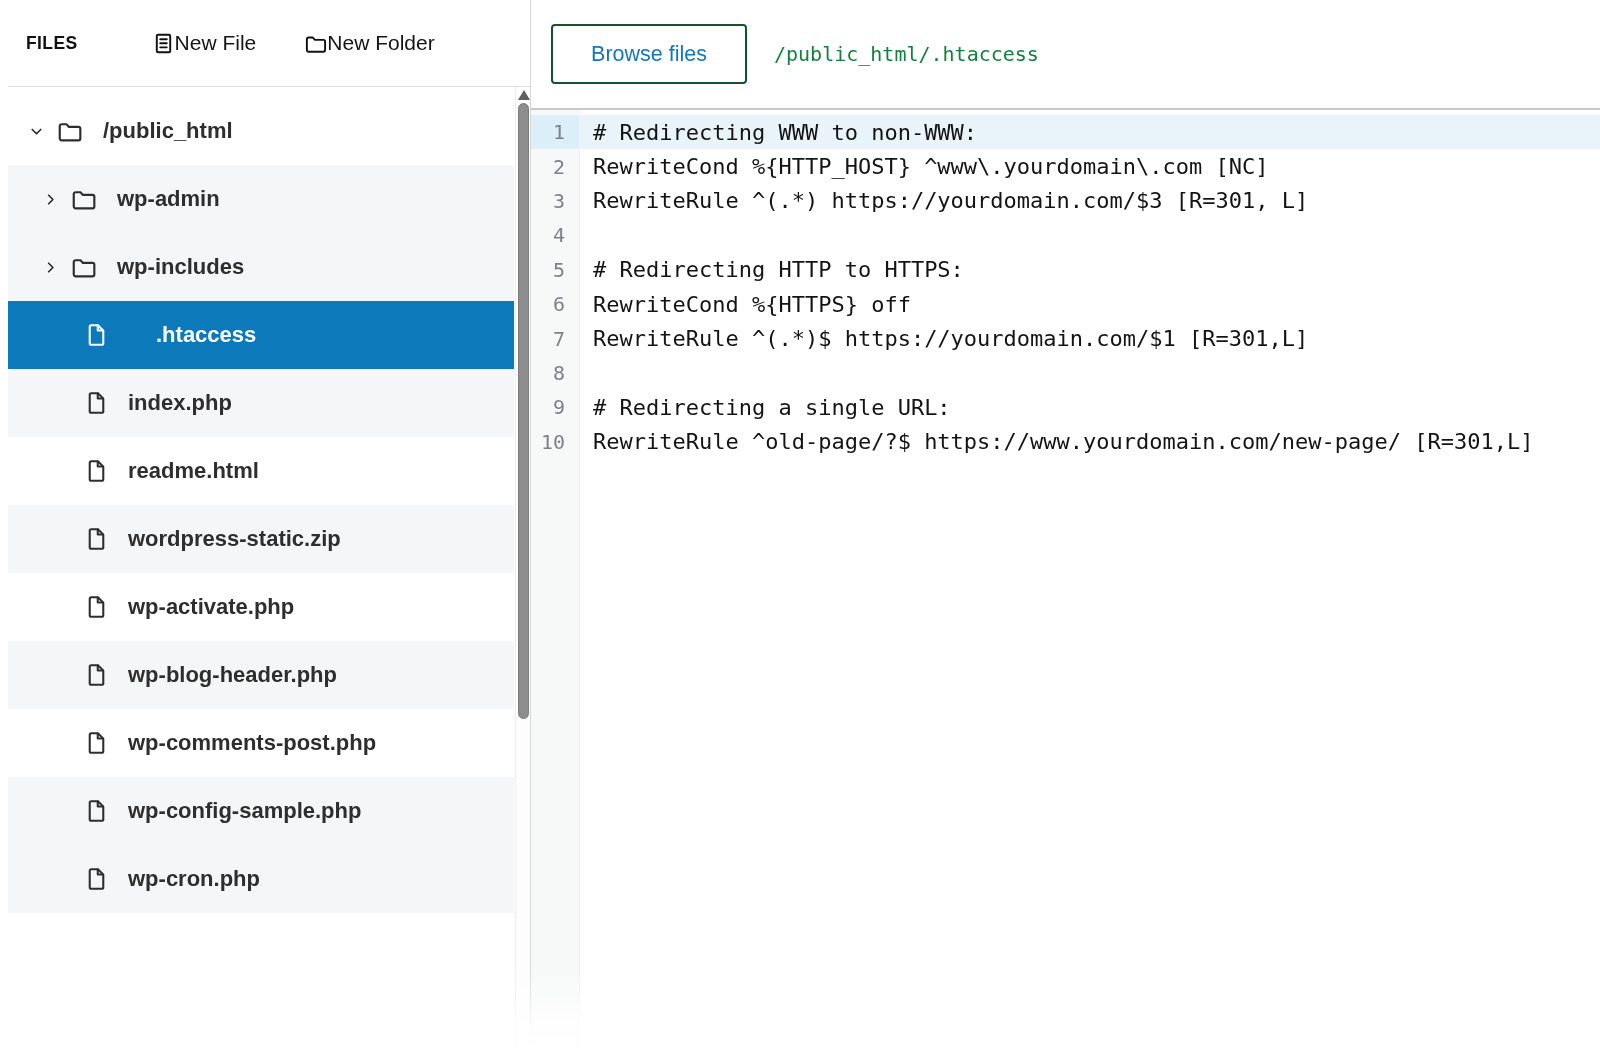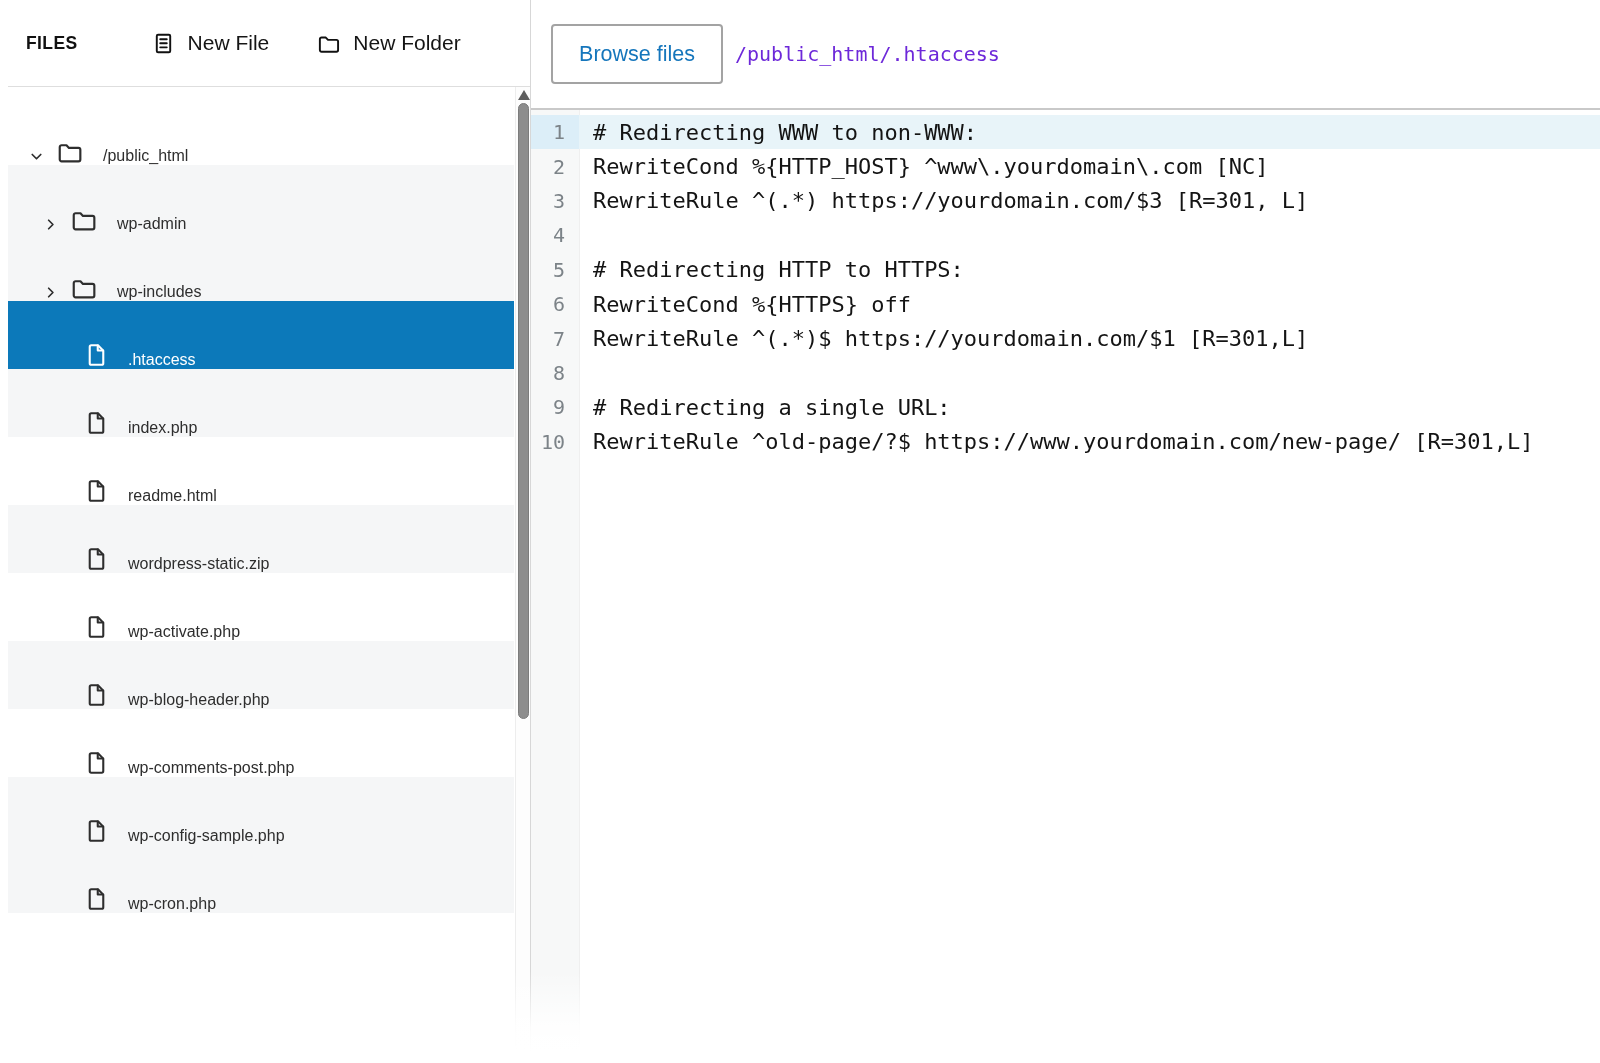--- a/index.html
+++ b/index.html
@@ -9,31 +9,31 @@
     color:#2d2d2d;
   }
   
   .sidebar { position:absolute; left:8px; top:0; width:530px; height:100%; background:#fff; }
   .sidebar-header {
     height:86px; display:flex; align-items:center;
     border-bottom:1px solid #dedede; background:#fff;
   }
   .files-title { margin-left:18px; font-size:17.5px; font-weight:700; letter-spacing:.4px; color:#111; }
   .hdr-btn {
-    display:flex; align-items:center; gap:13px; background:none; border:0; padding:0;
+    display:flex; align-items:center; background:none; border:0; padding:0;
     font-family:inherit; font-size:21px; color:#151515; cursor:pointer;
   }
   .hdr-btn.new-file { margin-left:74px; }
   .hdr-btn.new-folder { margin-left:48px; }
   .hdr-btn svg { width:23px; height:23px; stroke:#111; fill:none; stroke-width:2; stroke-linejoin:round; stroke-linecap:round; }
 
   .tree { position:absolute; top:87px; left:0; width:506px; padding-top:10px; }
-  .tree-row { height:68px; display:flex; align-items:flex-end; font-size:16px; color:#2e2e2e; cursor:pointer; }
+  .tree-row { height:68px; display:flex; align-items:center; font-size:22px; color:#2e2e2e; cursor:pointer;font-weight:bold; }
   .tree-row.striped { background:#f5f6f7; }
-  .tree-row.selected { background:#0c79ba; color:#fff; }
+  .tree-row.selected { background:#0c79ba; color:#fff;gap:28px; }
   .tree-row.lvl0.folder { padding-left:20px; }
   .tree-row.lvl1.folder { padding-left:34px; }
   .tree-row.lvl1.file  { padding-left:76px; }
   .tree-row .chev { display:none; width:17px; height:17px; margin-right:10px; flex:0 0 auto; }
   .tree-row.folder .chev { display:block; }
   .tree-row .chev svg { width:17px; height:17px; stroke:currentColor; fill:none; stroke-width:2.4; stroke-linecap:round; stroke-linejoin:round; display:none; }
   .tree-row.expanded .chev .chev-down { display:block; }
   .tree-row.collapsed .chev .chev-right { display:block; }
   .tree-row .icon { display:flex; align-items:center; margin-right:19px; flex:0 0 auto; }
   .tree-row .icon svg { stroke:currentColor; fill:none; stroke-width:2; stroke-linejoin:round; stroke-linecap:round; display:none; }
@@ -55,25 +55,25 @@
   }
   .scroll-thumb {
     position:absolute; top:16px; left:2px; width:11px; height:616px;
     background:#8d8d8d; border:1px solid #7c7c7c; border-radius:6px; box-sizing:border-box;
   }
 
   
   .editor { position:absolute; left:530px; top:0; right:0; height:100%; border-left:1px solid #d7d7d7; background:#fff; }
   .editor-header { height:110px; display:flex; align-items:center; border-bottom:2px solid #c9c9c9; box-sizing:border-box; background:#fff; }
   .browse-btn {
-    margin-left:20px; width:172px; height:60px; background:#fff;
-    border:2px solid #a3a3a3; border-radius:4px; color:#1576bc;
+    margin-left:20px; width:196px; height:60px; background:#fff;
+    border:2px solid #14532d; border-radius:4px; color:#1576bc;
     font-family:inherit; font-size:21.5px; cursor:pointer;
   }
-  .path { margin-left:12px; font-family:"DejaVu Sans Mono", monospace; font-size:20px; color:#6d28d9; }
+  .path { margin-left:27px; font-family:"DejaVu Sans Mono", monospace; font-size:20px; color:#15803d; }
 
   .editor-body { position:relative; padding-top:5px; }
   .gutter-rail { position:absolute; left:0; top:0; bottom:-950px; width:48px; background:#f7f8f8; border-right:1px solid #efefef; }
   .editor-body { min-height:953px; }
   .code-line { position:relative; display:flex; height:34.4px; align-items:center; }
   .code-line.active { background:#e8f4f9; }
   .code-line .gutter {
     flex:0 0 48px; height:100%; box-sizing:border-box; padding-right:14px;
     display:flex; align-items:center; justify-content:flex-end;
     font-family:"DejaVu Sans Mono", monospace; font-size:20px; color:#7c8388;

